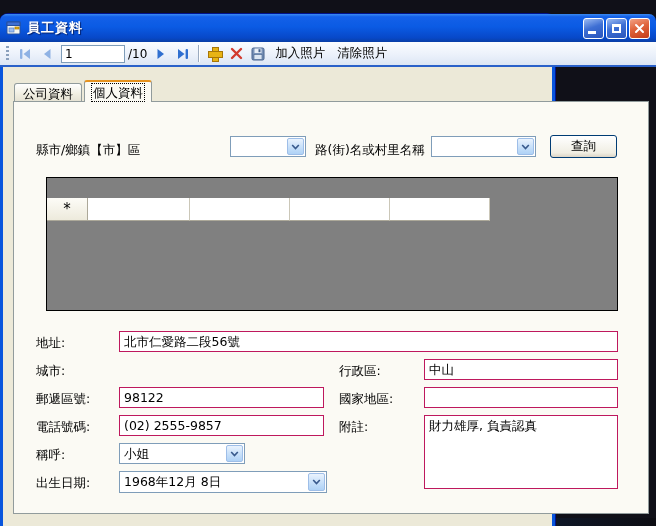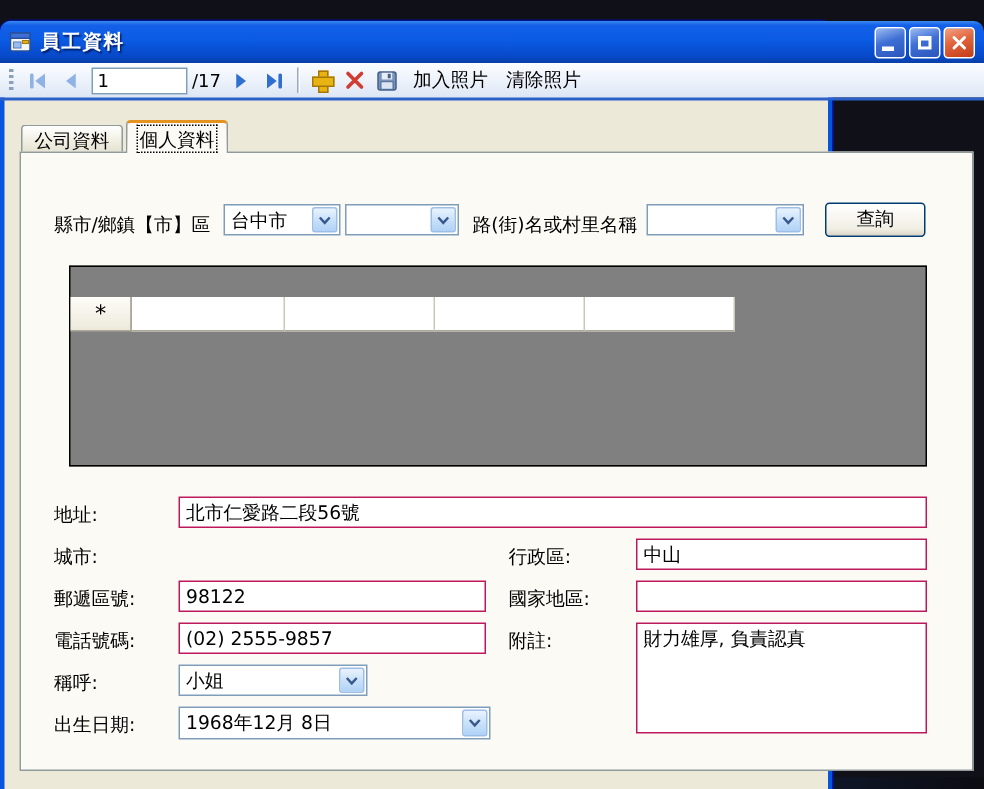--- a/index.html
+++ b/index.html
@@ -130,21 +130,21 @@
           <path d="M12 1 L5.5 6 L12 11 Z" fill="#8FB2E4"></path>
         </svg>
       </div>
       <div class="tb-btn">
         <svg width="12" height="12" viewBox="0 0 12 12">
           <path d="M9.5 1 L3 6 L9.5 11 Z" fill="#8FB2E4"></path>
         </svg>
       </div>
 
       <input class="rec-input" value="1" style="">
-      <span class="rec-count">/17</span>
+      <span class="rec-count">/10</span>
 
       <div class="tb-btn">
         <svg width="12" height="12" viewBox="0 0 12 12">
           <path d="M2.5 1 L9 6 L2.5 11 Z" fill="#2F6FD0"></path>
         </svg>
       </div>
       <div class="tb-btn">
         <svg width="14" height="12" viewBox="0 0 14 12">
           <path d="M2 1 L8.5 6 L2 11 Z" fill="#2F6FD0"></path>
           <rect x="9.6" y="1" width="2.4" height="10" rx="1" fill="#2F6FD0"></rect>
@@ -183,28 +183,20 @@
         <span class="tab-label">公司資料</span>
       </div>
       <div class="tab active">
         <span class="tab-label">個人資料</span>
       </div>
     </div>
 
     <div class="tabpanel">
 
       <span class="lbl" style="left:22px;top:40px;">縣市/鄉鎮【市】區</span>
-      <div class="combo" style="left:135px;top:34px;width:78px;height:21px;">
-        <span class="val">台中市</span>
-        <span class="drop">
-          <svg width="9" height="6" viewBox="0 0 9 6">
-              <path d="M1.2 1 L4.5 4.6 L7.8 1" fill="none" stroke="#38598C" stroke-width="1.6"></path>
-            </svg>
-        </span>
-      </div>
       <div class="combo" style="left:216px;top:34px;width:76px;height:21px;">
         <span class="val"></span>
         <span class="drop">
           <svg width="9" height="6" viewBox="0 0 9 6">
               <path d="M1.2 1 L4.5 4.6 L7.8 1" fill="none" stroke="#38598C" stroke-width="1.6"></path>
             </svg>
         </span>
       </div>
       <span class="lbl" style="left:301px;top:40px;">路(街)名或村里名稱</span>
       <div class="combo" style="left:417px;top:34px;width:105px;height:21px;">

